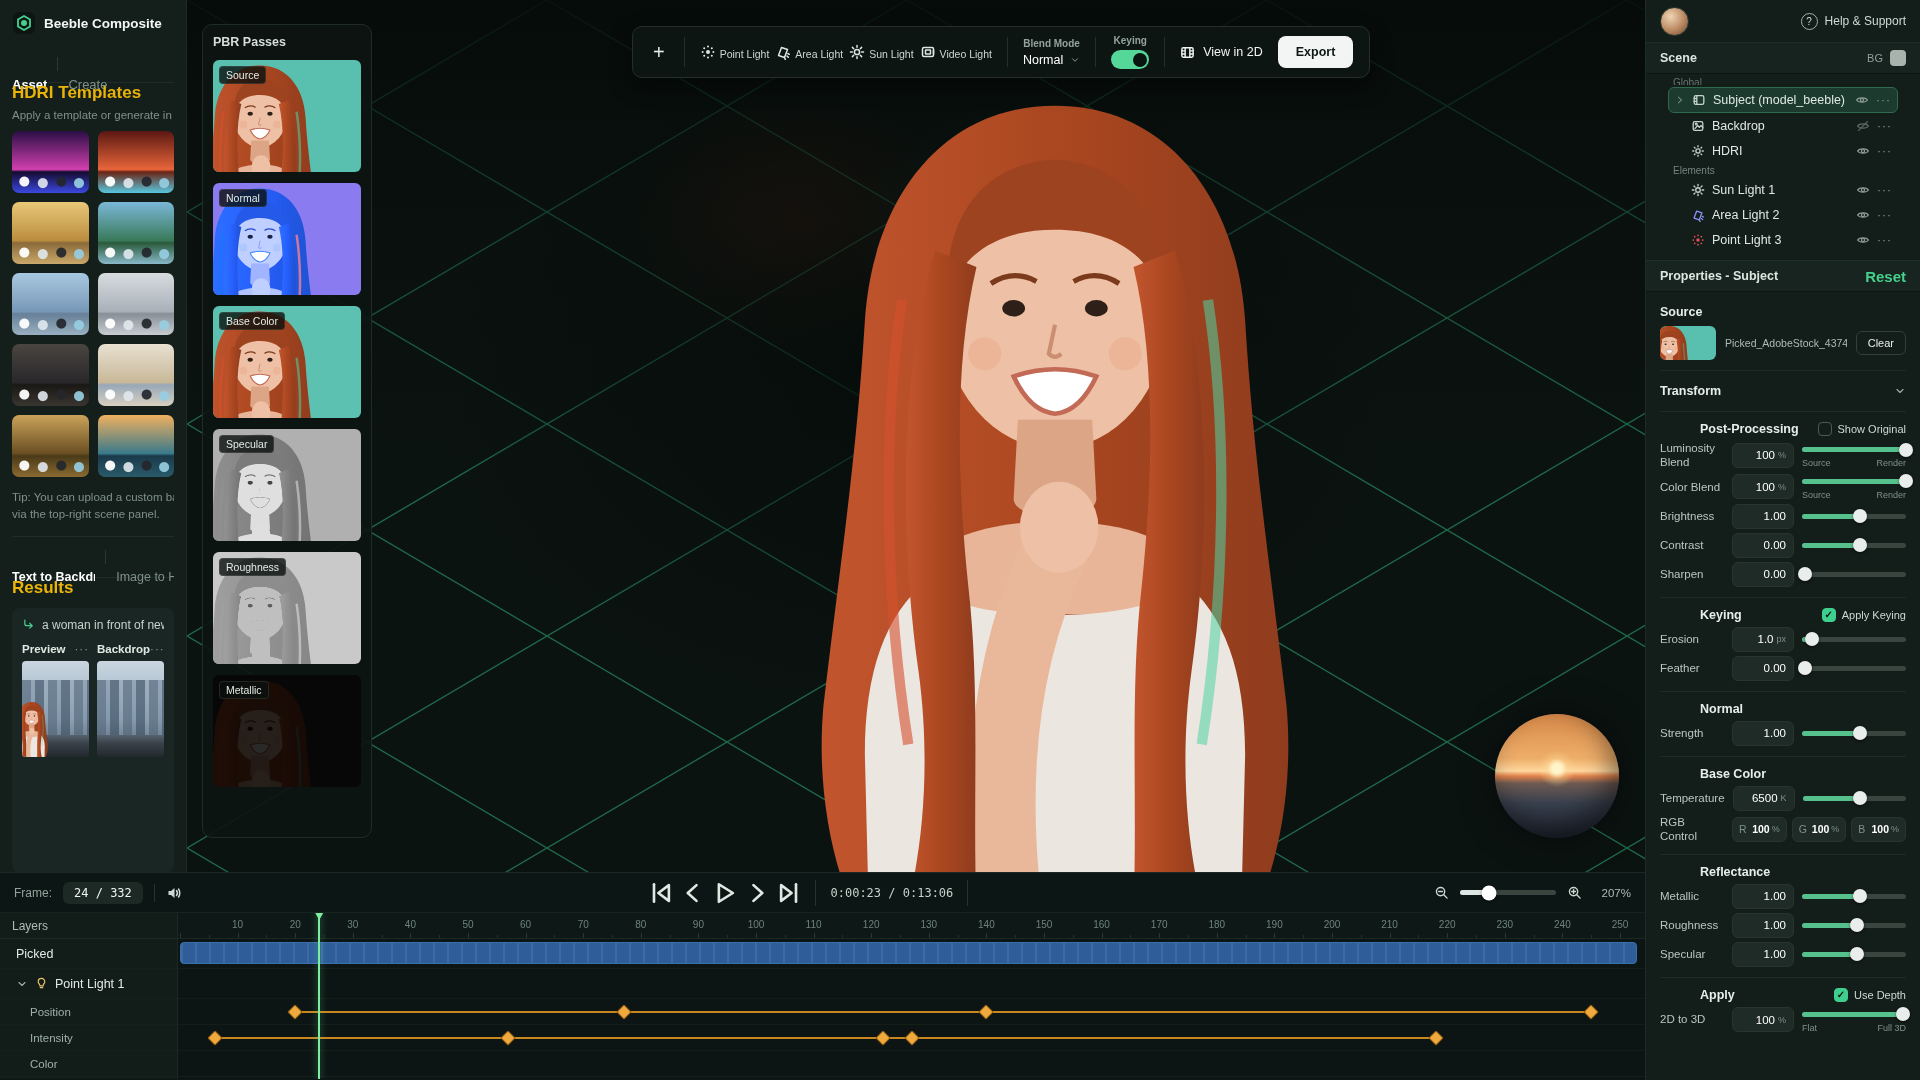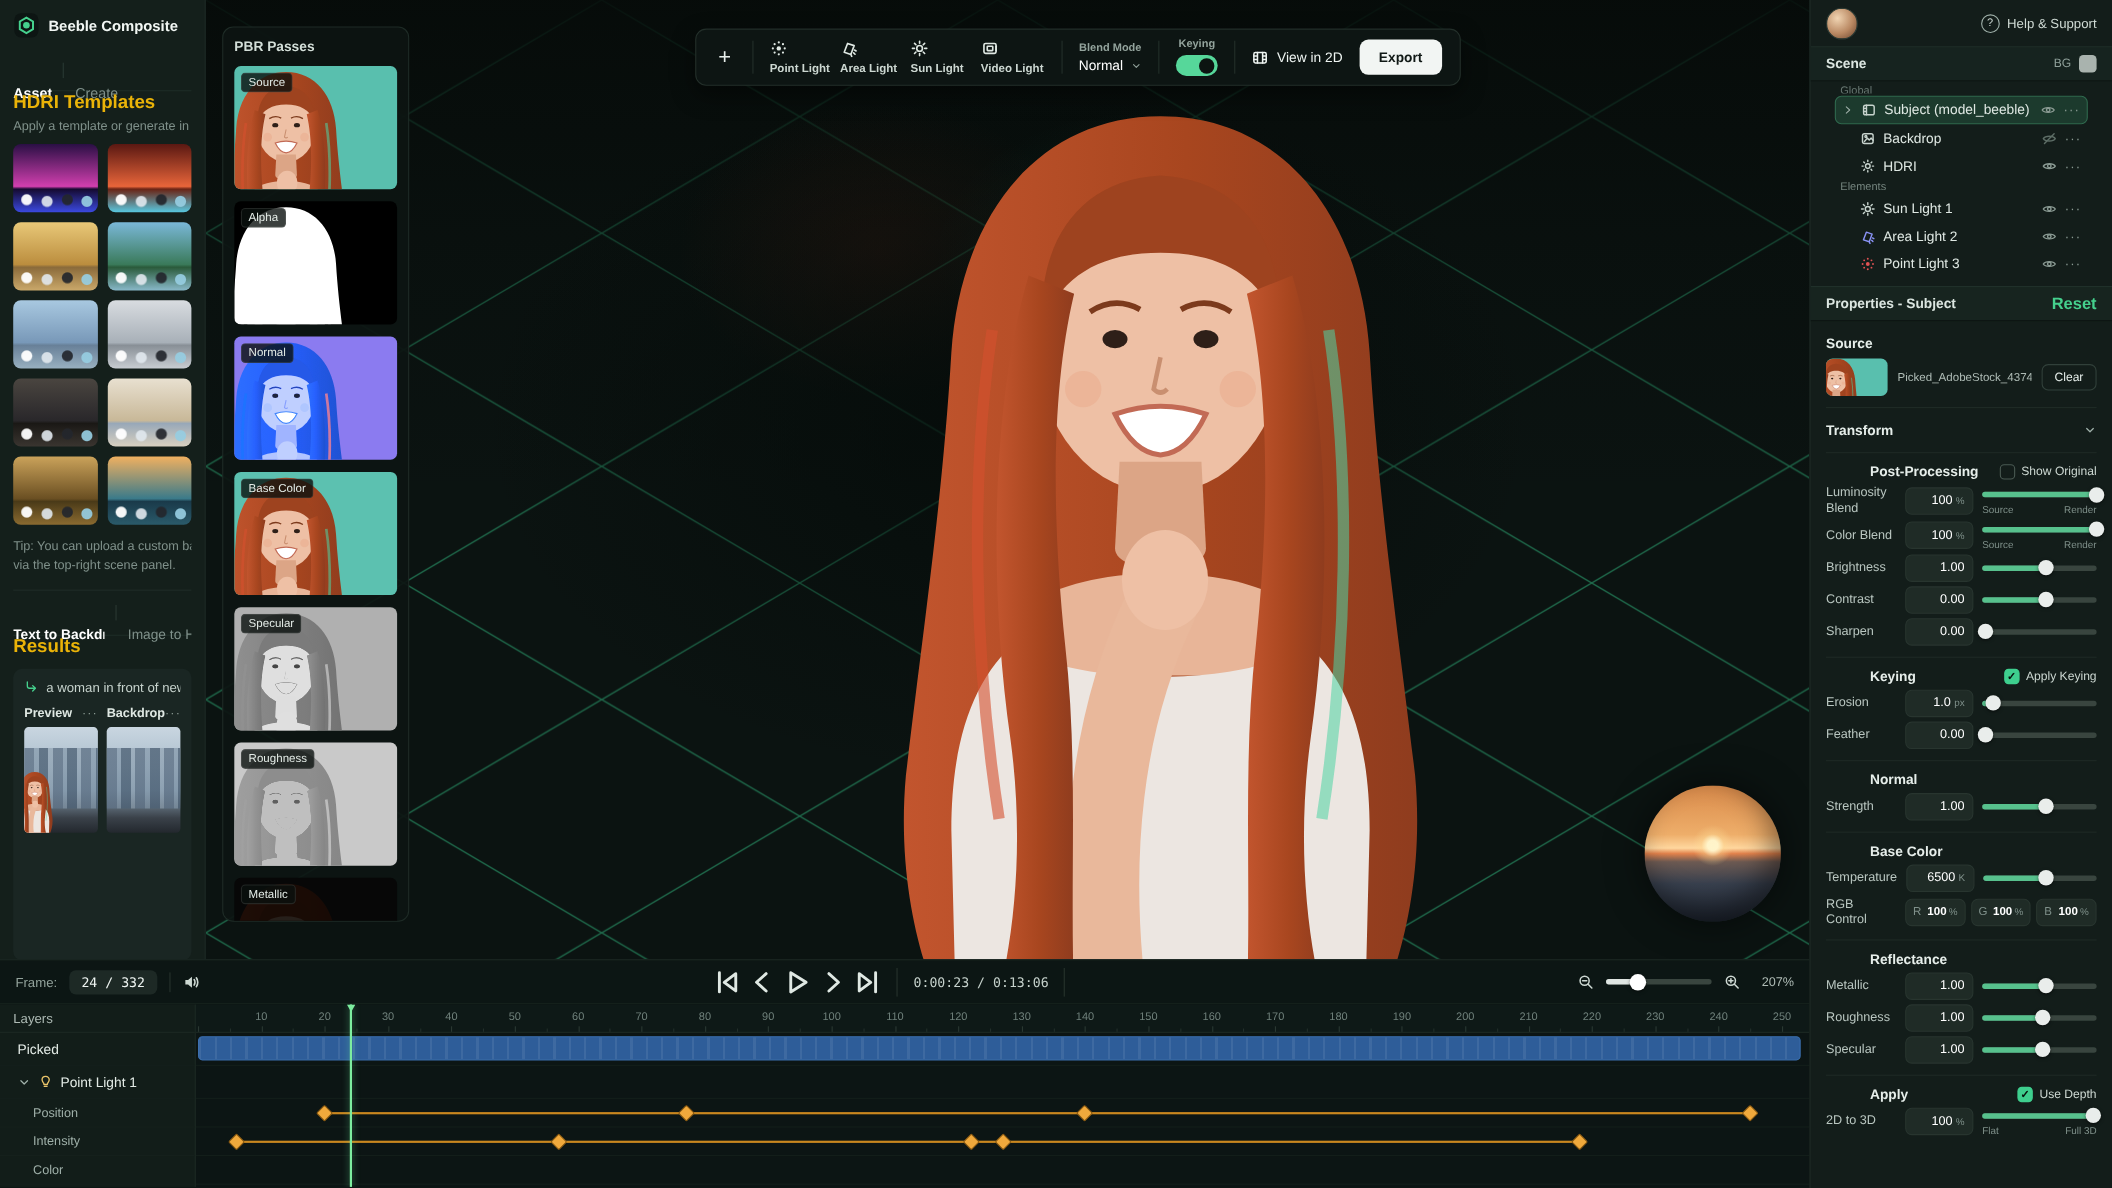--- a/index.html
+++ b/index.html
@@ -71,21 +71,21 @@
   .p-normal{background:#8b7bf0;} .p-normal svg{filter:hue-rotate(215deg) saturate(1.6) brightness(1.05);}
   .p-spec{background:#b0b0b0;} .p-spec svg{filter:grayscale(1) brightness(1.45) contrast(.75);}
   .p-rough{background:#c9c9c9;} .p-rough svg{filter:grayscale(1) brightness(1.85) contrast(.5);}
   .p-metal{background:#070707;} .p-metal svg{filter:brightness(.16);}
 
   
   .toolbar{position:absolute;left:632px;top:26px;height:50px;background:#0d1513;border:1px solid #232f2a;border-radius:10px;
     display:flex;align-items:center;padding:0 16px;gap:15px;z-index:5;box-shadow:0 8px 22px rgba(0,0,0,.45);}
   .tb-add{font-size:20px;color:#e6eeea;padding:0 4px;}
   .tb-sep{width:1px;height:30px;background:#232f2a;}
-  .tool{display:flex;flex-direction:column;align-items:flex-start;gap:4px;color:#d7e0db;min-width:58px;font-weight:bold;}
+  .tool{display:flex;align-items:flex-end;gap:4px;color:#d7e0db;min-width:58px;}
   .tool .icn{width:16px;height:16px;color:#dfe8e3;}
   .tlabel{font-size:10.5px;color:#ccd7d1;white-space:nowrap;}
   .tb-block{display:flex;flex-direction:column;align-items:center;gap:4px;}
   .tb-small{font-size:10px;color:#93a39c;font-weight:600;white-space:nowrap;}
   .tb-value{font-size:12.5px;color:#fff;display:flex;align-items:center;gap:7px;}
   .tb-value .icn{width:10px;height:10px;color:#93a39c;}
   .toggle{width:38px;height:19px;border-radius:10px;background:#56d79a;position:relative;}
   .toggle::after{content:"";position:absolute;right:2.5px;top:2.5px;width:14px;height:14px;border-radius:50%;background:#0c1411;}
   .view2d{display:flex;align-items:center;gap:8px;font-size:12.5px;color:#eef4f1;white-space:nowrap;}
   .view2d .icn{width:15px;height:15px;}
@@ -319,26 +319,20 @@
   </aside>
 
   <div class="pbr-panel">
     <div class="pbr-title">PBR Passes</div>
     <div id="pbrList" style="display:flex;flex-direction:column;gap:11px;">
         <div class="pass p-source">
     <svg viewBox="40 12 220 310" preserveAspectRatio="xMidYMin slice">
             <use href="#sym-portrait"></use>
           </svg>
     <span class="pass-label">Source</span>
-        </div>
-        <div class="pass p-alpha">
-    <svg viewBox="40 12 220 310" preserveAspectRatio="xMidYMin slice">
-            <use href="#sym-portrait"></use>
-          </svg>
-    <span class="pass-label">Alpha</span>
         </div>
         <div class="pass p-normal">
     <svg viewBox="40 12 220 310" preserveAspectRatio="xMidYMin slice">
             <use href="#sym-portrait"></use>
           </svg>
     <span class="pass-label">Normal</span>
         </div>
         <div class="pass p-base">
     <svg viewBox="40 12 220 310" preserveAspectRatio="xMidYMin slice">
             <use href="#sym-portrait"></use>

